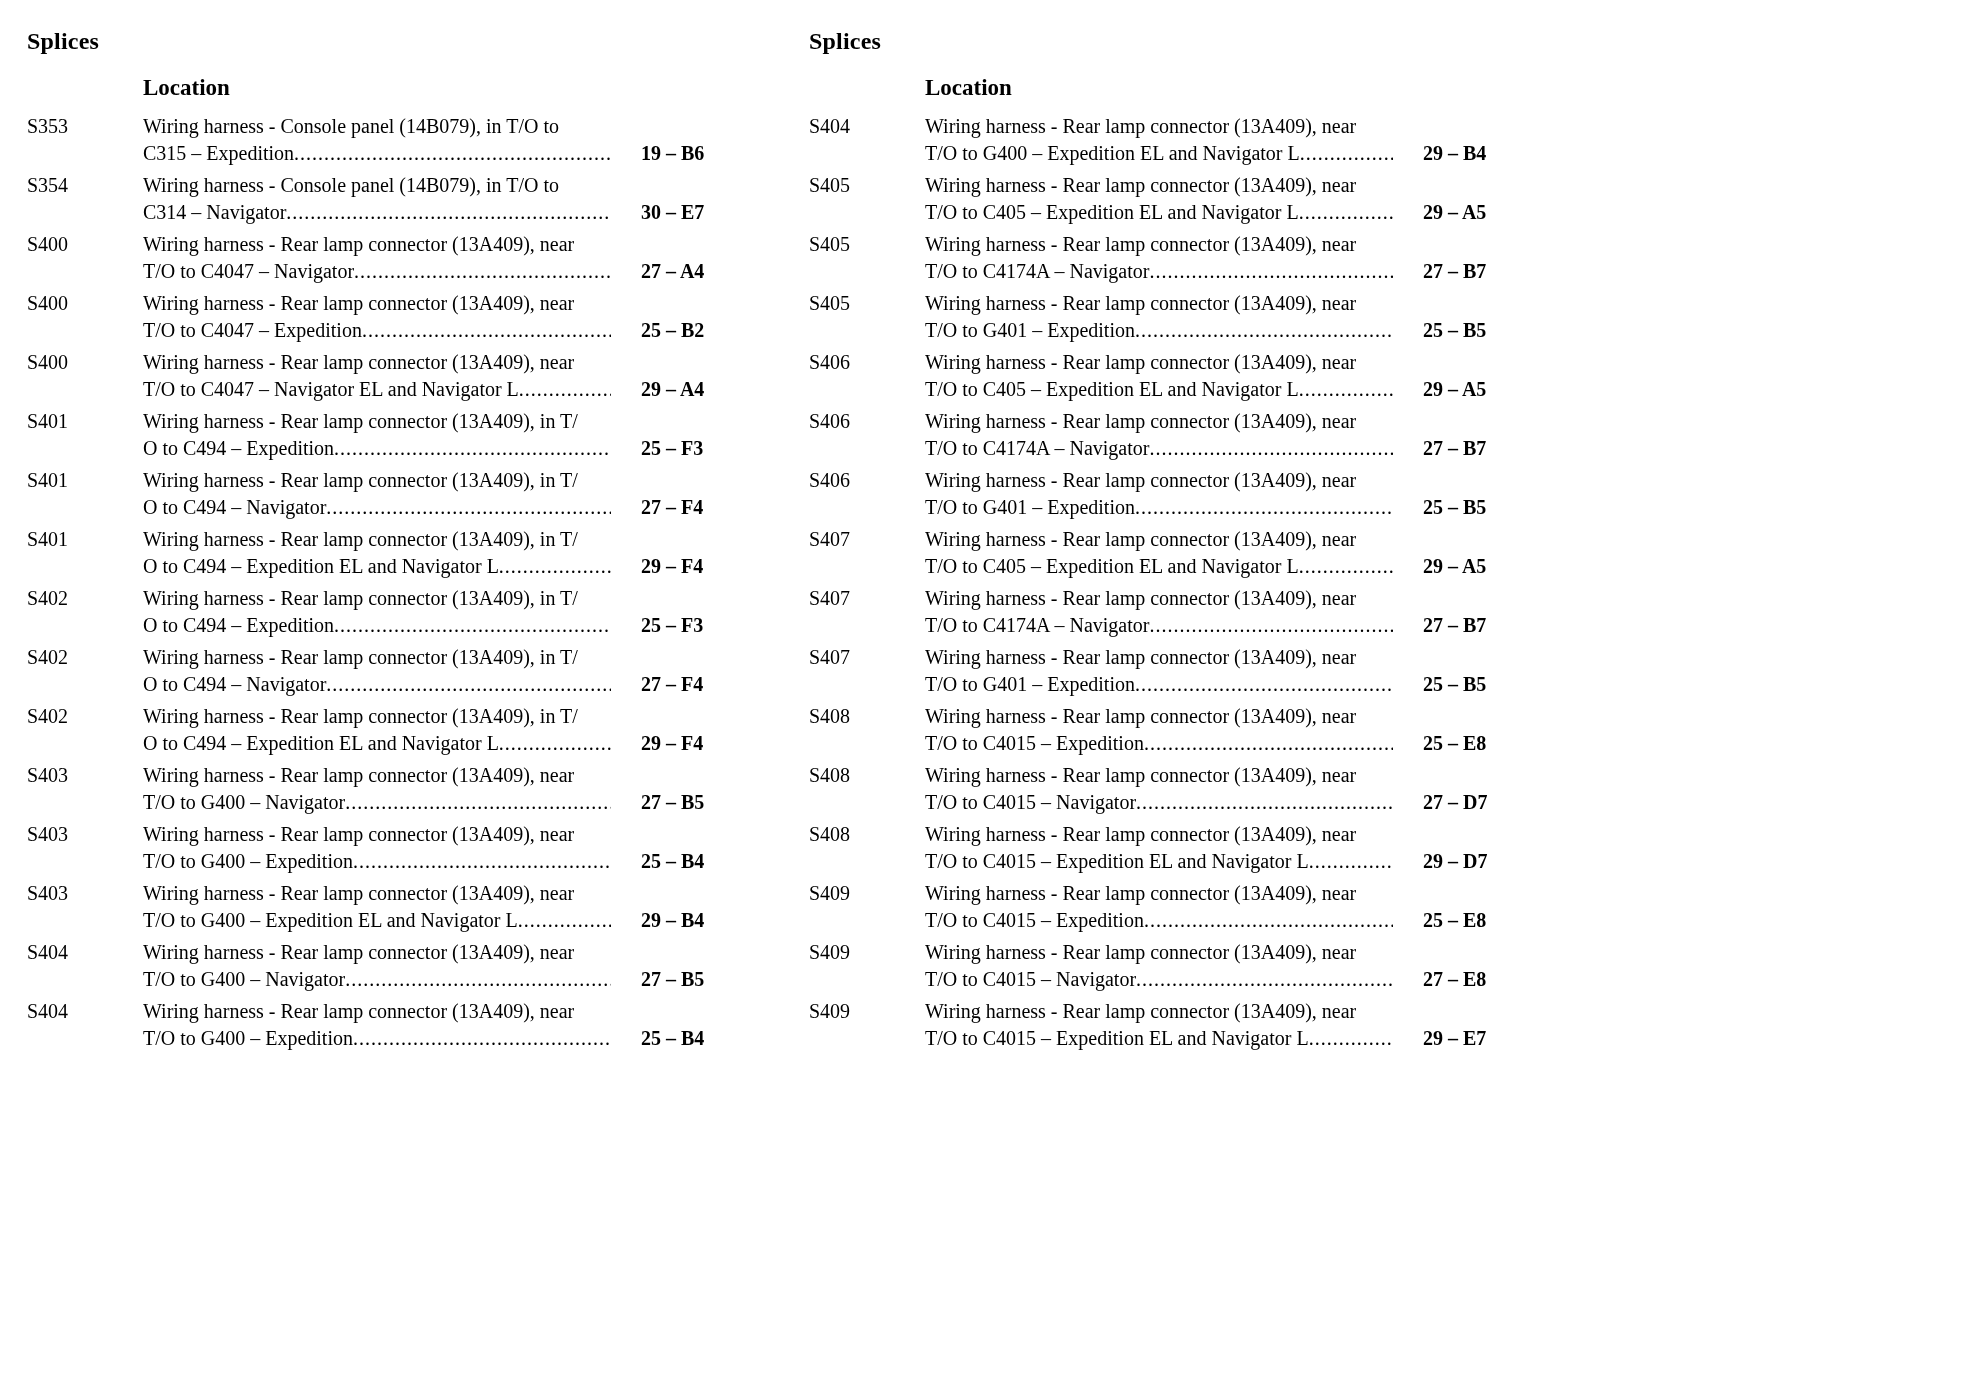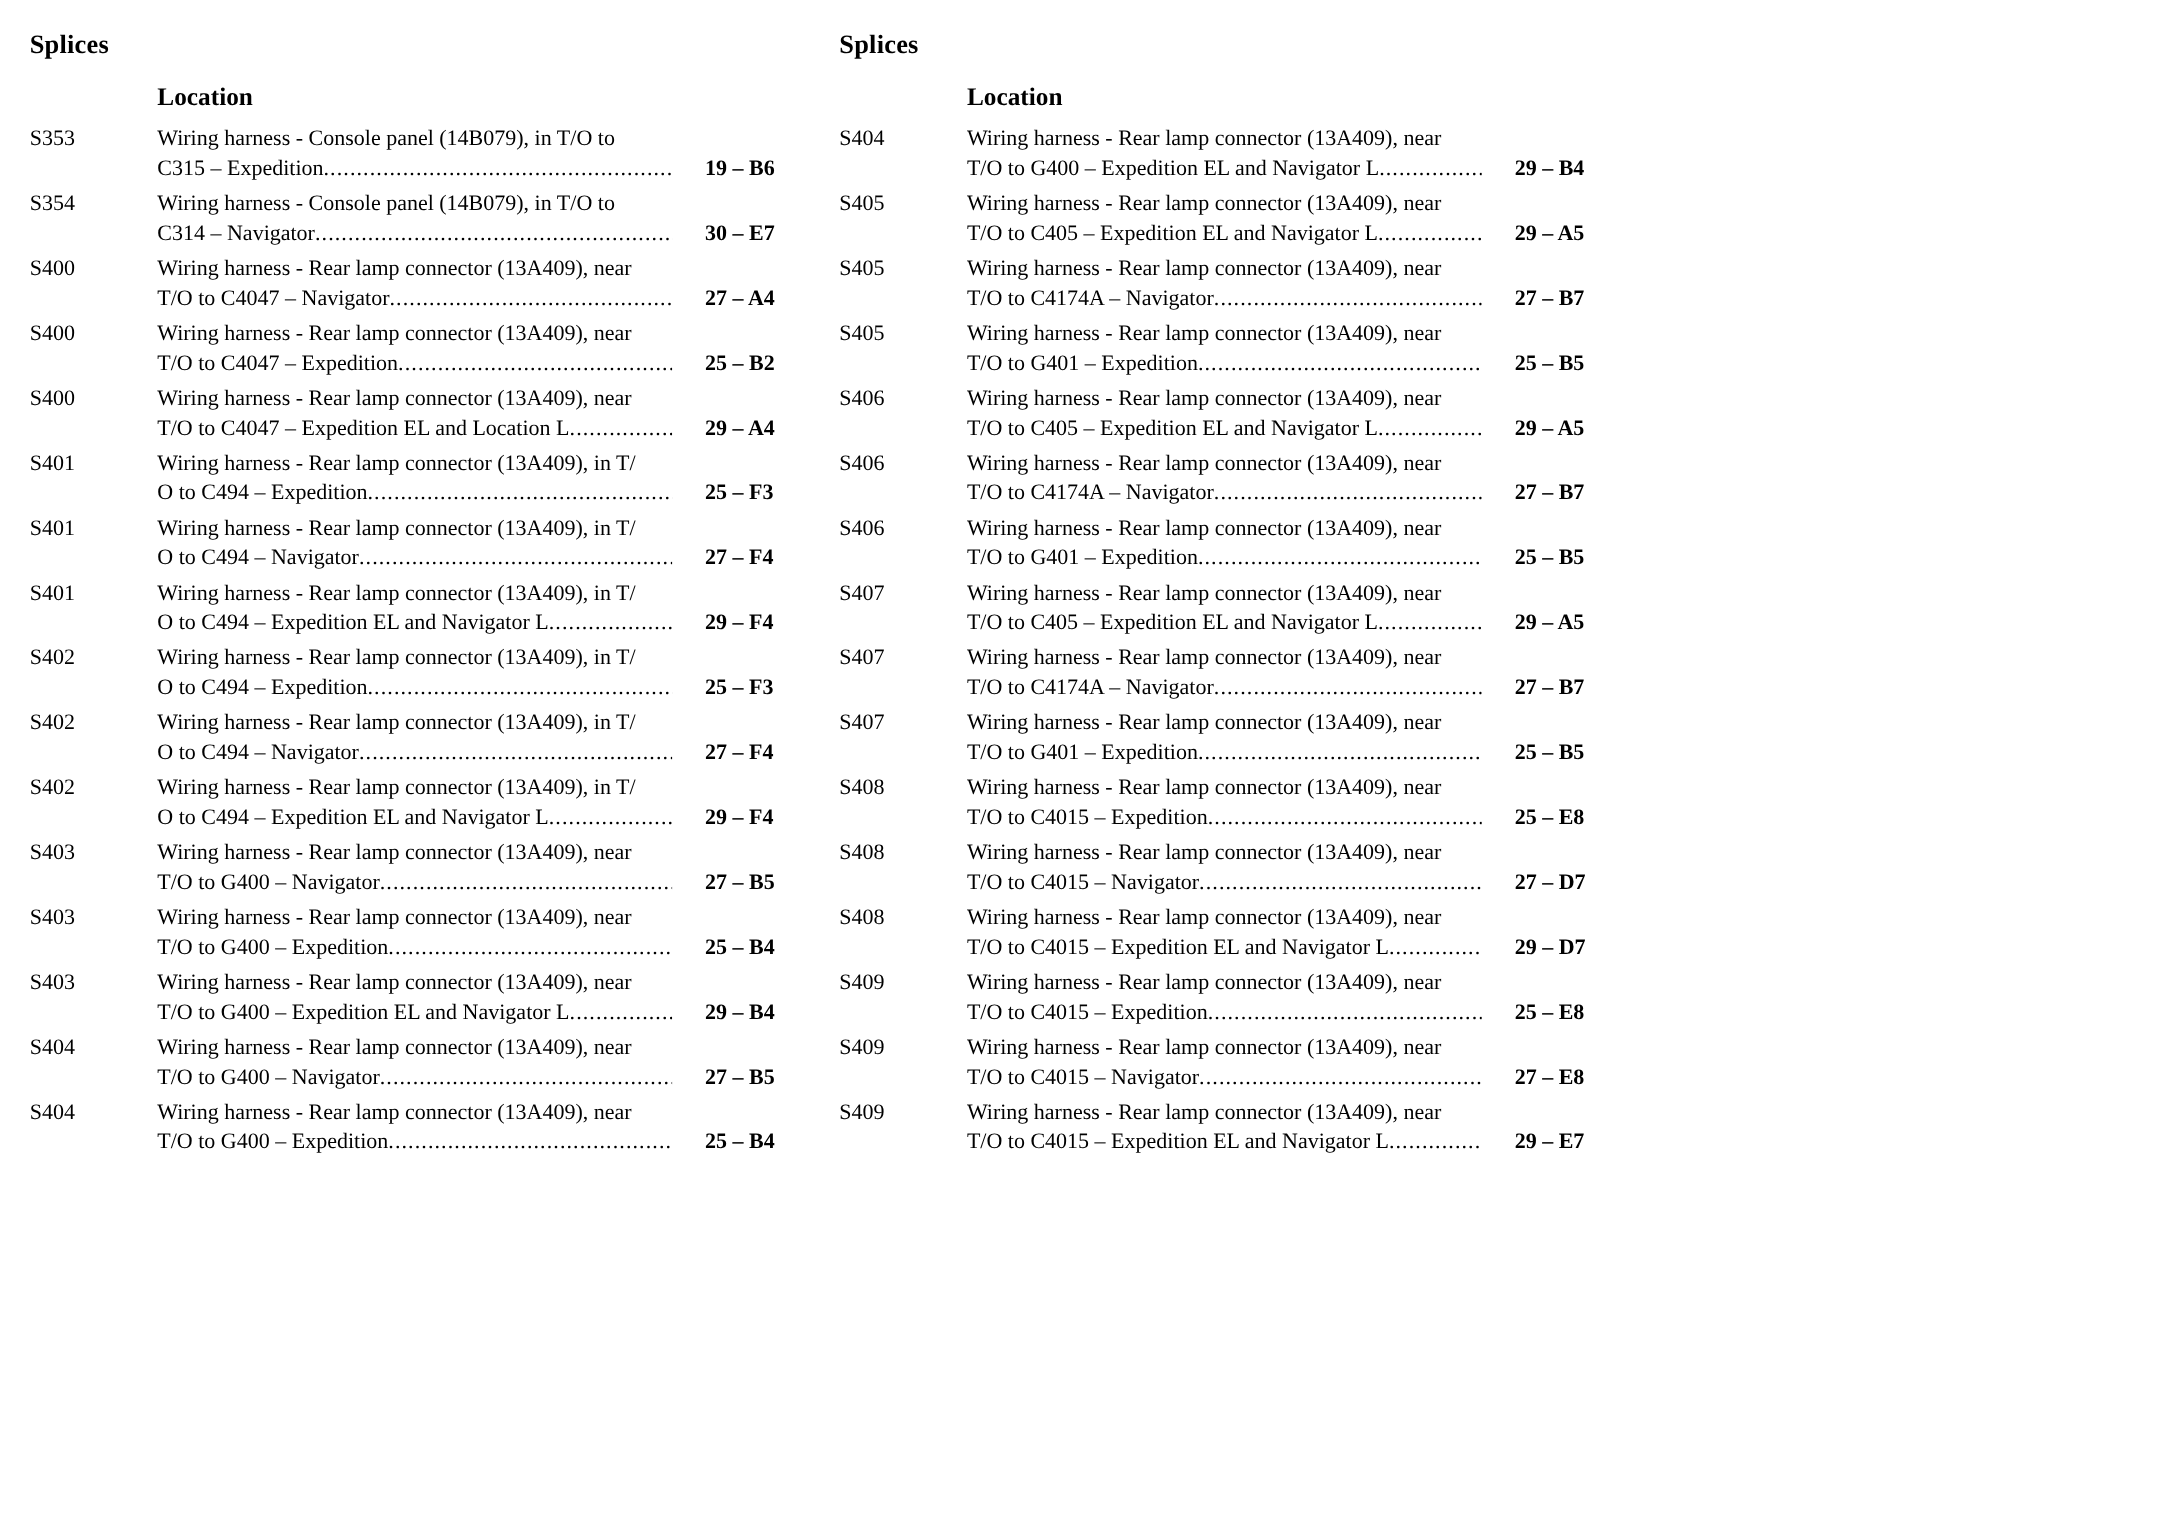--- a/index.html
+++ b/index.html
@@ -10,21 +10,21 @@
   body {
     width: 1984px;
     height: 1376px;
     overflow: hidden;
     font-family: "Liberation Serif", serif;
     color: #000000;
   }
   .page {
     display: flex;
     padding: 28px 0 0 27px;
-    gap: 36px;
+    gap: 82px;
   }
   .column {
     width: 700px;
     flex-shrink: 0;
   }
   .col-heading {
     font-size: 24px;
     font-weight: bold;
     margin: 0 0 20px 0;
     letter-spacing: 0.2px;
@@ -128,21 +128,21 @@
       </div>
     </div>
     <div class="ref">25 – B2</div>
   </div>
 
   <div class="entry">
     <div class="sid">S400</div>
     <div class="desc">
       <div class="l1">Wiring harness - Rear lamp connector (13A409), near</div>
       <div class="l2">
-        <span class="l2text">T/O to C4047 – Expedition EL and Location L</span>
+        <span class="l2text">T/O to C4047 – Navigator EL and Navigator L</span>
         <span class="leader"></span>
       </div>
     </div>
     <div class="ref">29 – A4</div>
   </div>
 
   <div class="entry">
     <div class="sid">S401</div>
     <div class="desc">
       <div class="l1">Wiring harness - Rear lamp connector (13A409), in T/</div>

